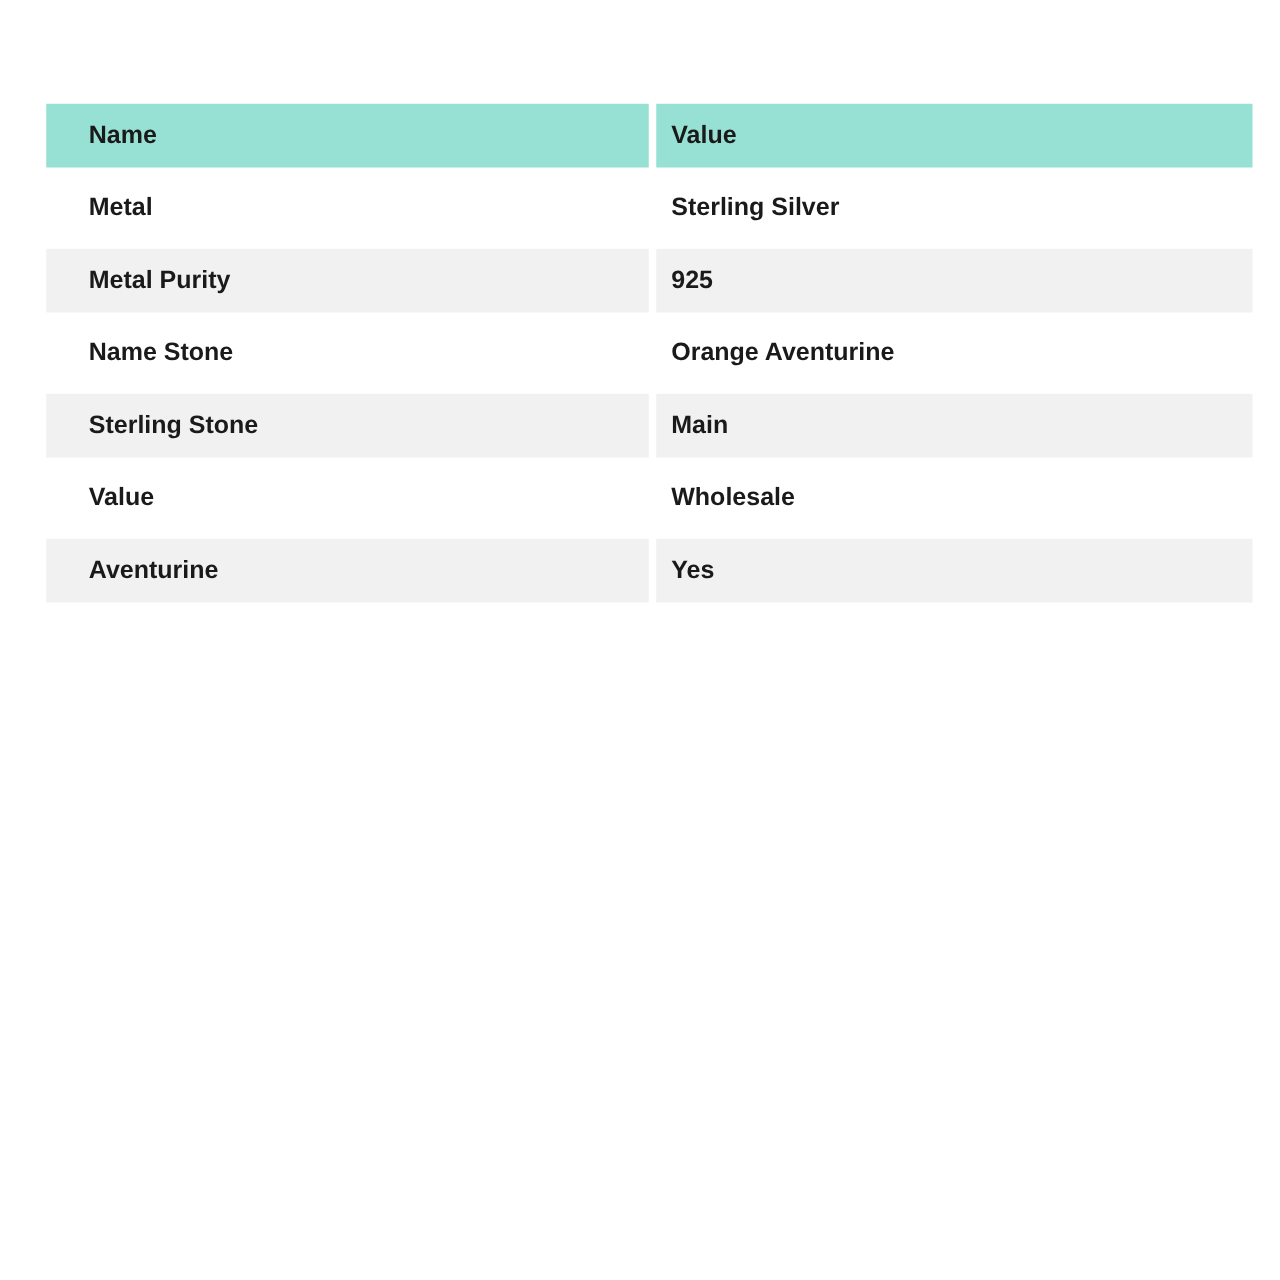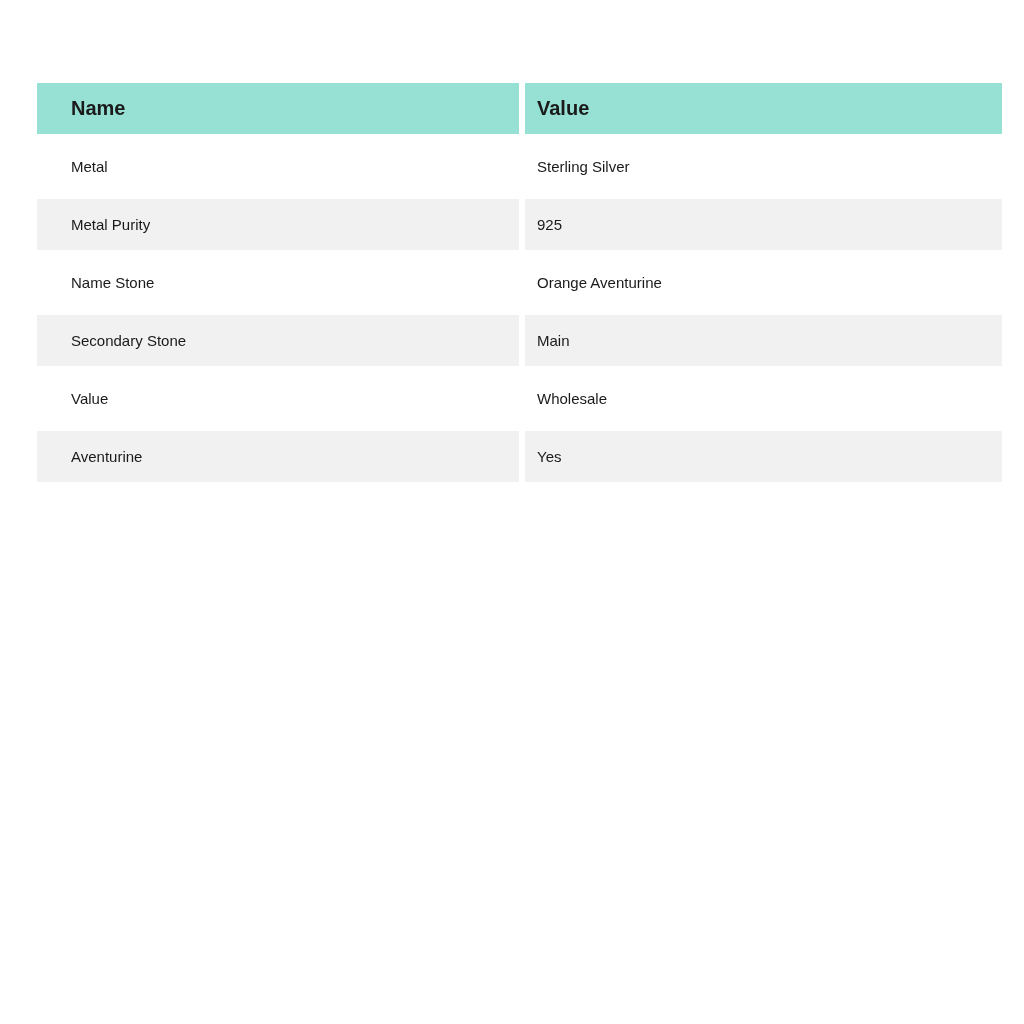--- a/index.html
+++ b/index.html
@@ -31,22 +31,22 @@
     grid-template-columns: 482px 477px;
     column-gap: 6px;
     row-gap: 7px;
     grid-auto-rows: 51px;
   }
   .row { display: contents; }
   .cell {
     display: flex;
     align-items: center;
     background: var(--row-bg);
-    font-size: 15px;
-    font-weight: 400;
+    font-size: 20px;
+    font-weight: 700;
     white-space: nowrap;
     overflow: hidden;
   }
   .cell.col1 { padding-left: 34px; }
   .cell.col2 { padding-left: 12px; }
   .row.header .cell {
     background: var(--header-bg);
     font-size: 20px;
     font-weight: 700;
   }
@@ -73,21 +73,21 @@
       <div class="cell col1">Metal Purity</div>
       <div class="cell col2">925</div>
     </div>
 
     <div class="row">
       <div class="cell col1">Name Stone</div>
       <div class="cell col2">Orange Aventurine</div>
     </div>
 
     <div class="row alt">
-      <div class="cell col1">Secondary Stone</div>
+      <div class="cell col1">Sterling Stone</div>
       <div class="cell col2">Main</div>
     </div>
 
     <div class="row">
       <div class="cell col1">Value</div>
       <div class="cell col2">Wholesale</div>
     </div>
 
     <div class="row alt">
       <div class="cell col1">Aventurine</div>

